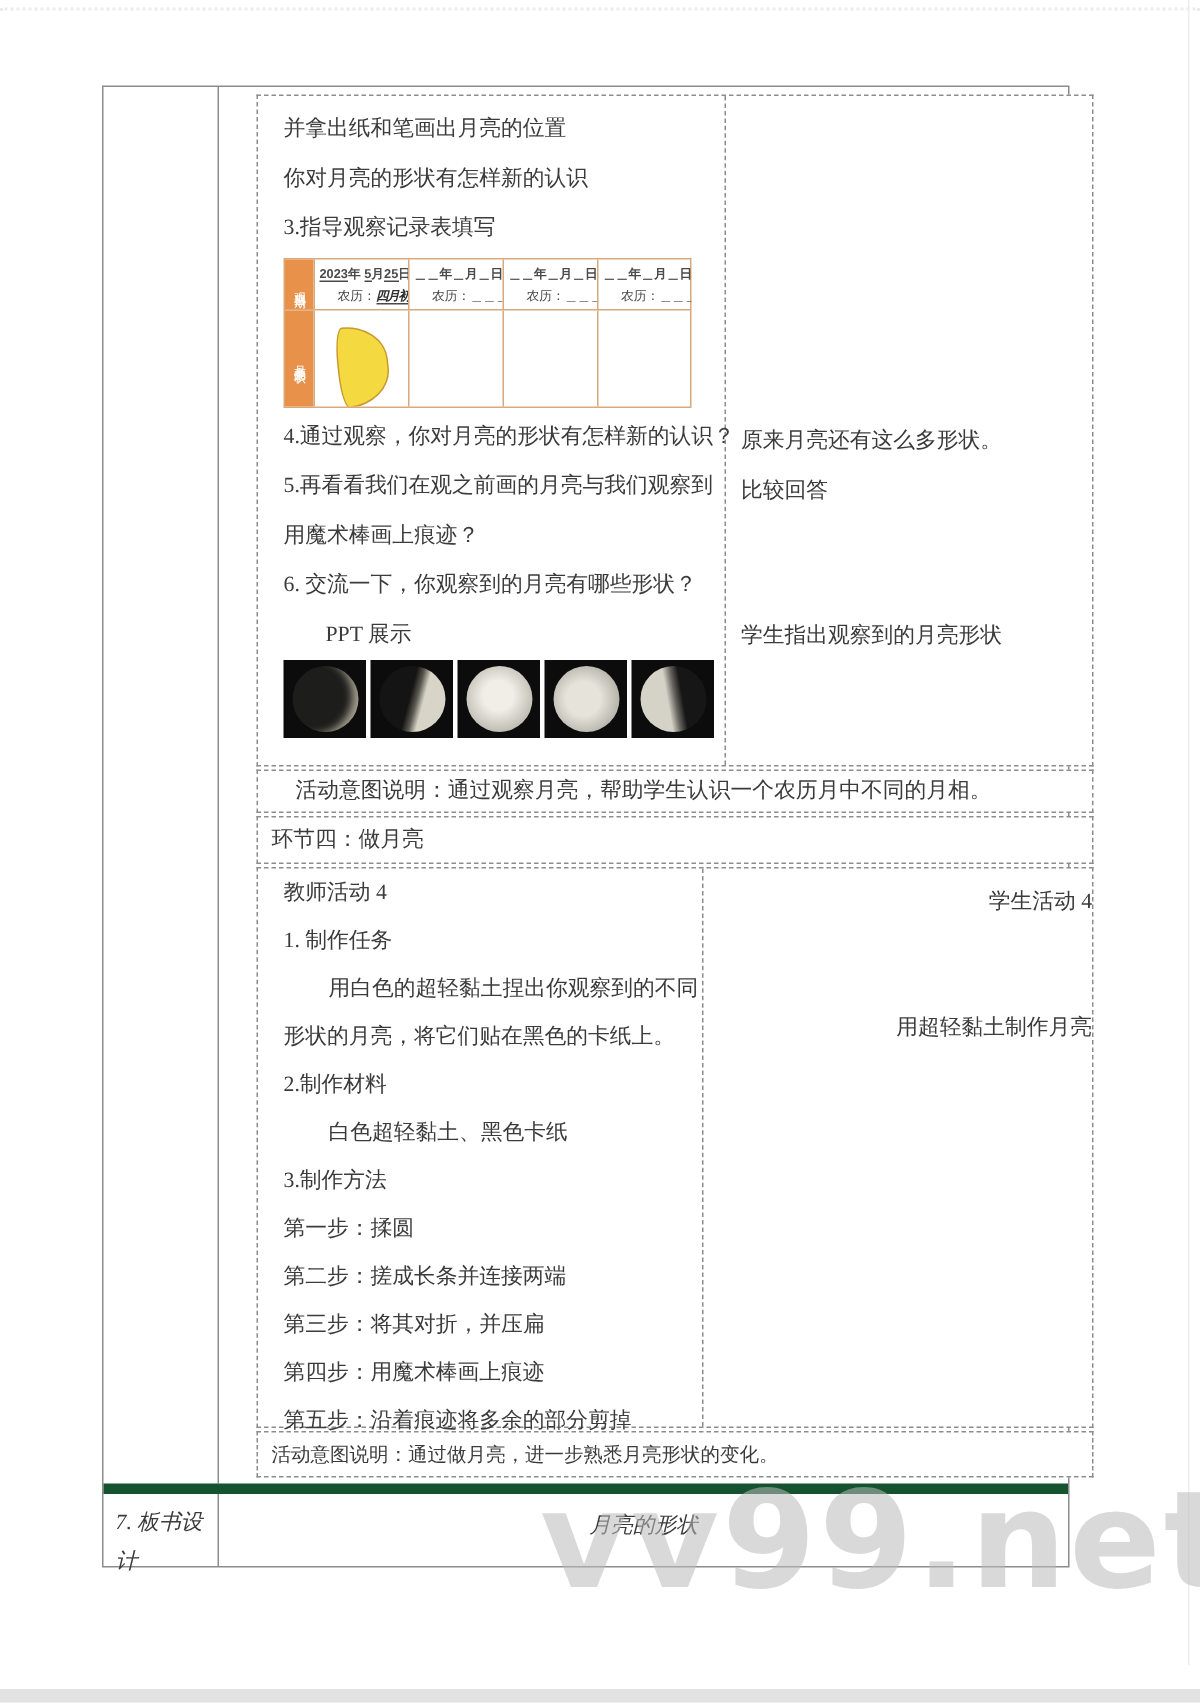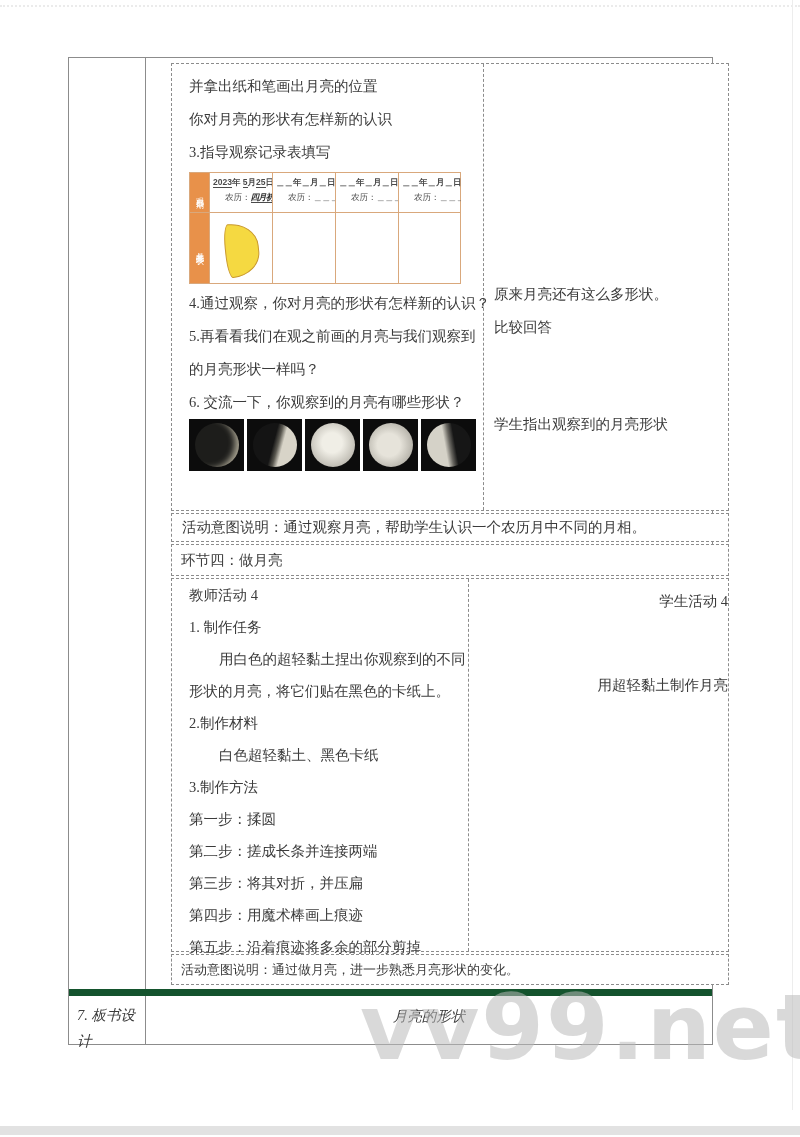--- a/index.html
+++ b/index.html
@@ -15,41 +15,41 @@
   
   .outer-table { position: absolute; left: 68px; top: 57px; width: 645px; height: 988px;
                  border: 1px solid #8c8c8c; display: flex; flex-direction: column; }
   .outer-row1 { flex: 1; display: flex; gap: 20px; }
   .left-col { width: 77px; border-right: 1px solid #8c8c8c; flex: none; }
   .content-area { flex: 1; position: relative; }
 
   
   .dash-box { border: 1px dashed #8c8c8c; margin-left: 5px; width: 558px; background: #fff; }
   .boxA { margin-top: 5px; height: 448px; display: flex; }
-  .boxB { margin-top: 2px; height: 29px; line-height: 27px; padding-left: 10px; font-size: 14.5px; white-space: nowrap; }
+  .boxB { margin-top: 2px; height: 29px; line-height: 27px; padding-left: 25px; font-size: 14.5px; white-space: nowrap; }
   .boxC { margin-top: 2px; height: 32px; line-height: 30px; padding-left: 9px; font-size: 14.5px; white-space: nowrap; }
   .boxD { margin-top: 2px; height: 374px; display: flex; }
   .boxE { margin-top: 2px; height: 31px; line-height: 29px; padding-left: 9px; font-size: 13px; white-space: nowrap; }
 
   .colA-left  { width: 312px; border-right: 1px dashed #8c8c8c; padding: 6px 0 0 17px; flex: none; }
   .colA-right { flex: 1; padding: 6px 0 0 10px; }
   .colD-left  { width: 297px; border-right: 1px dashed #8c8c8c; padding: 0 0 0 17px; flex: none; }
   .colD-right { flex: 1; padding: 6px 0 0 10px; text-align: right; }
 
   .ln  { height: 33px; line-height: 33px; font-size: 14.5px; white-space: nowrap; }
   .ln4 { height: 32px; line-height: 32px; font-size: 14.5px; white-space: nowrap; }
   .ind { padding-left: 30px; }
   .ppt { padding-left: 28px; }
 
   .st-line1 { margin-top: 208px; }
   .st-gap   { margin-top: 64px; }
   .sd-note  { margin-top: 52px; }
 
   
-  .rec-table { margin: 3px 0 3px 0; width: 272px; height: 112px; border: 1px solid #d9a87c;
+  .rec-table { margin: 3px 0 3px 0; width: 272px; height: 100px; border: 1px solid #d9a87c;
                display: flex; flex-direction: column; font-family: "Liberation Sans", sans-serif; }
   .rec-row { display: flex; }
   .rec-row1 { height: 40px; border-bottom: 1px solid #d9a87c; }
   .rec-row2 { flex: 1; }
   .rec-hdr { width: 19px; flex: none; background: #e8914a; display: flex; align-items: center; justify-content: center; }
   .vtext { writing-mode: vertical-rl; font-size: 8px; color: #ffffff; letter-spacing: 1px; line-height: 9px; }
   .rec-cell { width: 63px; flex: none; border-left: 1px solid #d9a87c; padding: 4px 2px 0 3px; overflow: hidden; }
   .date-line { font-size: 8.5px; font-weight: bold; color: #4a4a4a; white-space: nowrap; }
   .lunar-line { font-size: 8.5px; color: #4a4a4a; margin-top: 3px; white-space: nowrap; margin-left: 12px; }
   .u { border-bottom: 1px solid #4a4a4a; }
@@ -131,22 +131,23 @@
                   <div class="moon-drawing"></div>
                 </div>
                 <div class="rec-cell"></div>
                 <div class="rec-cell"></div>
                 <div class="rec-cell"></div>
               </div>
             </div>
 
             <div class="ln">4.通过观察，你对月亮的形状有怎样新的认识？</div>
             <div class="ln">5.再看看我们在观之前画的月亮与我们观察到</div>
-            <div class="ln">的月亮形状一样吗？</div>
+            <div class="ln">用魔术棒画上痕迹？</div>
             <div class="ln">6. 交流一下，你观察到的月亮有哪些形状？</div>
+            <div class="ln ppt">PPT 展示</div>
 
             <div class="photo-strip">
               <div class="photo">
                   <div class="disc m1"></div>
                 </div>
               <div class="photo">
                   <div class="disc m2"></div>
                 </div>
               <div class="photo">
                   <div class="disc m3"></div>

